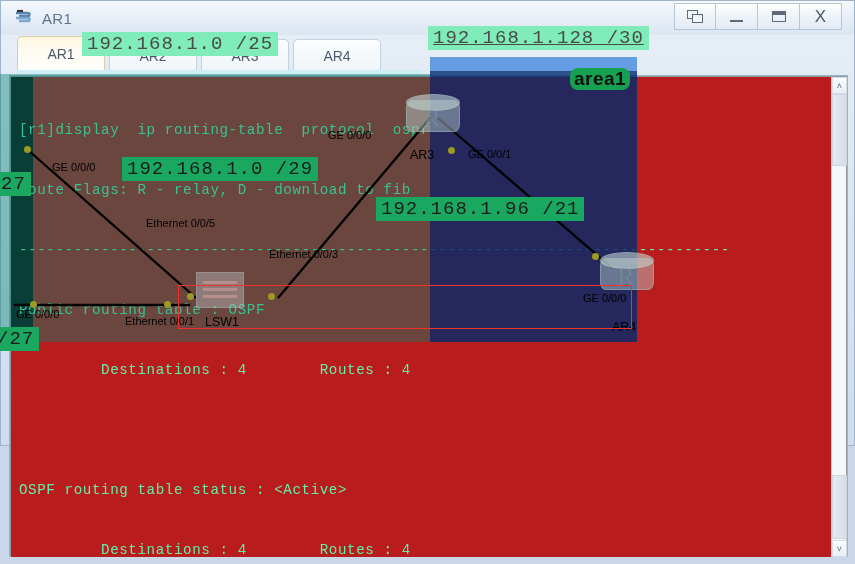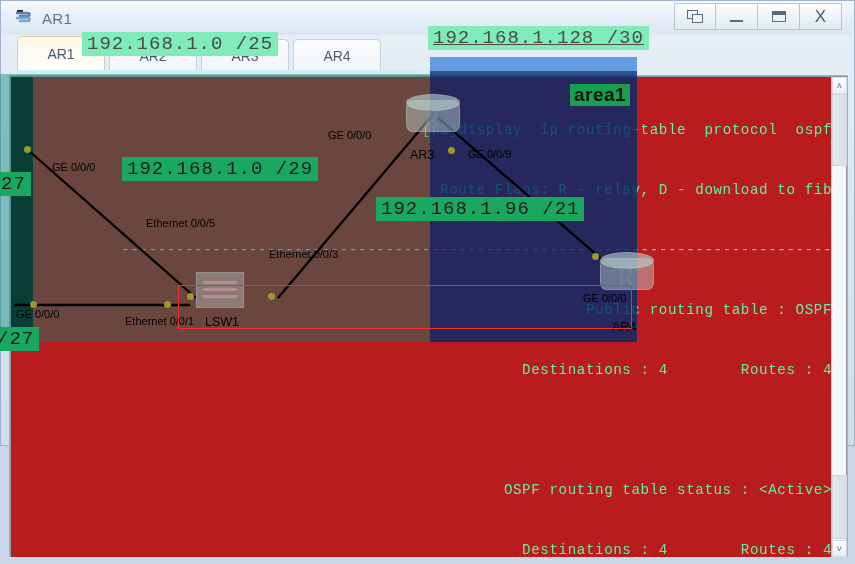--- a/index.html
+++ b/index.html
@@ -7,21 +7,21 @@
     width:855px;height:564px;overflow:hidden;
     font-family:"Liberation Sans",sans-serif;
     background:#c9d7e8;
   }
   #app{position:relative;width:855px;height:564px;overflow:hidden;}
 
   
   .win-frame{
     position:absolute;left:0;top:0;width:855px;height:446px;
     background:linear-gradient(to bottom,#e8eff7 0%,#dce7f2 40%,#cfdcec 100%);
-    border:1px solid #9fb4cb;box-sizing:border-box;text-align:right;
+    border:1px solid #9fb4cb;box-sizing:border-box;
   }
   .titlebar{
     position:absolute;left:0;top:0;right:0;height:34px;
     background:linear-gradient(to bottom,#f4f8fc 0%,#e6eef7 55%,#dbe6f1 100%);
     display:flex;align-items:center;
   }
   .title-icon{width:22px;height:22px;margin-left:12px;position:relative;flex:none;}
   .title-text{
     margin-left:7px;font-size:15px;color:#5e7490;letter-spacing:.3px;
     font-family:"Liberation Sans",sans-serif;
@@ -283,32 +283,32 @@
       <div class="bar" style="top:15px;"></div>
       <div class="bar" style="top:22px;"></div>
     </div>
 
     <div class="nodename" style="left:410px; top:148px;">AR3</div>
     <div class="nodename" style="left:612px; top:320px;">AR4</div>
     <div class="nodename" style="left:205px; top:315px;">LSW1</div>
 
     <div class="iflabel" style="left:328px; top:121px;">GE 0/0/0</div>
     <div class="iflabel" style="left:52px;  top:153px;">GE 0/0/0</div>
-    <div class="iflabel" style="left:468px; top:140px;">GE 0/0/9</div>
+    <div class="iflabel" style="left:468px; top:140px;">GE 0/0/1</div>
     <div class="iflabel" style="left:583px; top:284px;">GE 0/0/0</div>
     <div class="iflabel" style="left:16px;  top:300px;">GE 0/0/0</div>
     <div class="iflabel" style="left:146px; top:209px;">Ethernet 0/0/5</div>
     <div class="iflabel" style="left:269px; top:240px;">Ethernet 0/0/3</div>
     <div class="iflabel" style="left:125px; top:307px;">Ethernet 0/0/1</div>
 
     <div class="redbox" style="left:178px; top:285px; width:454px; height:44px;"></div>
 
     <div class="netlabel" style="left:82px;  top:32px;font-family:Liberation Mono, monospace;">192.168.1.0  /25</div>
     <div class="netlabel" style="left:428px; top:26px;text-decoration:underline;">192.168.1.128 /30</div>
     <div class="netlabel dark" style="left:122px; top:157px;">192.168.1.0  /29</div>
     <div class="netlabel dark" style="left:376px; top:197px;">192.168.1.96  /21</div>
     <div class="netlabel dark" style="left:-4px;  top:172px;">27</div>
     <div class="netlabel dark" style="left:-8px;  top:327px;">/27</div>
 
-    <div class="arealabel" style="left:570px; top:84px;">area1</div>
+    <div class="arealabel" style="left:570px; top:68px;border-radius:8px;">area1</div>
   </div>
 
 </div>
 
 </body></html>

